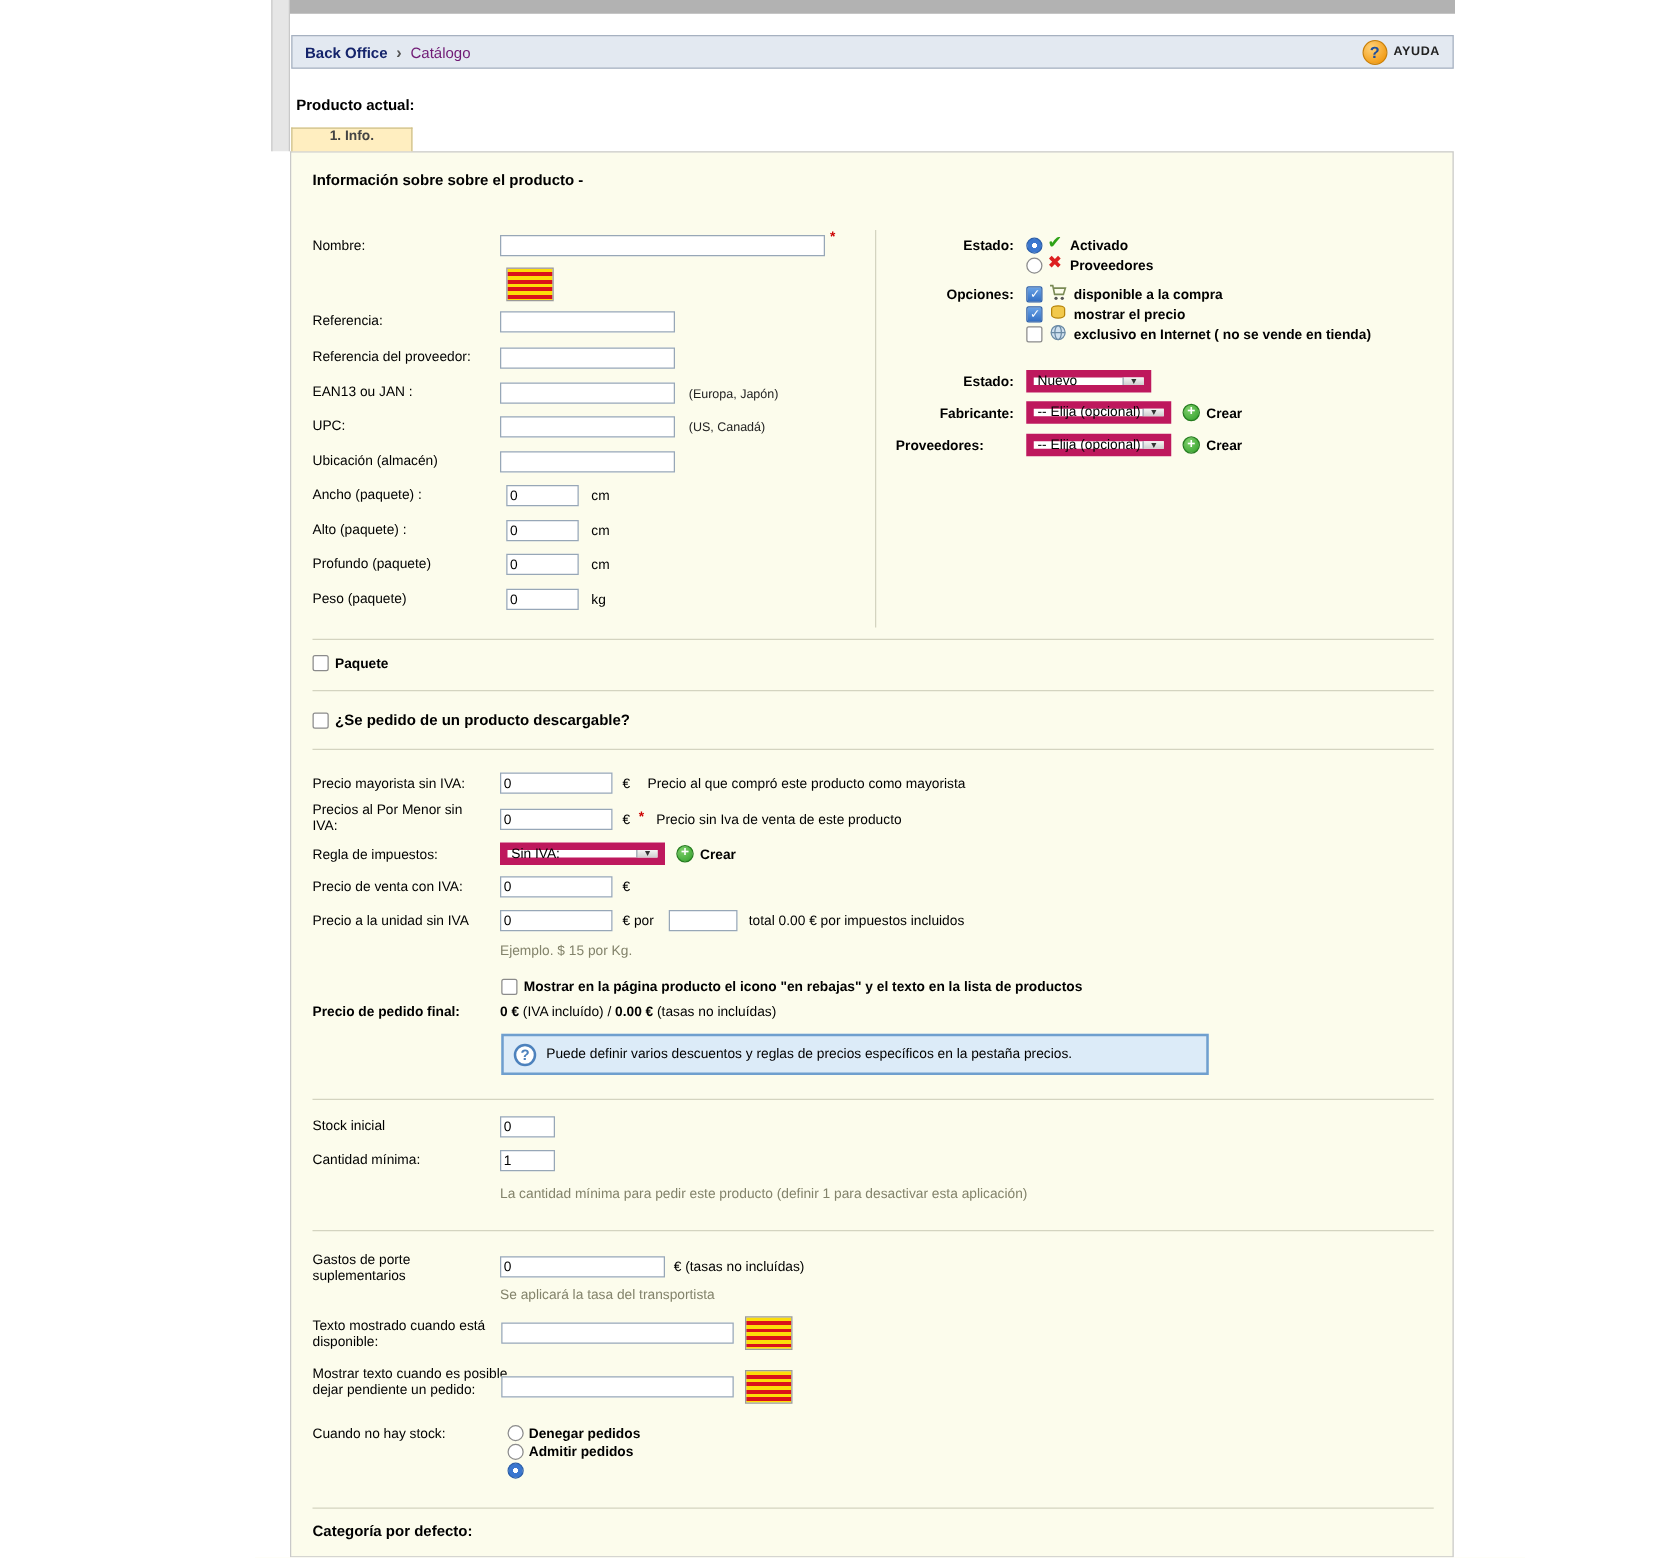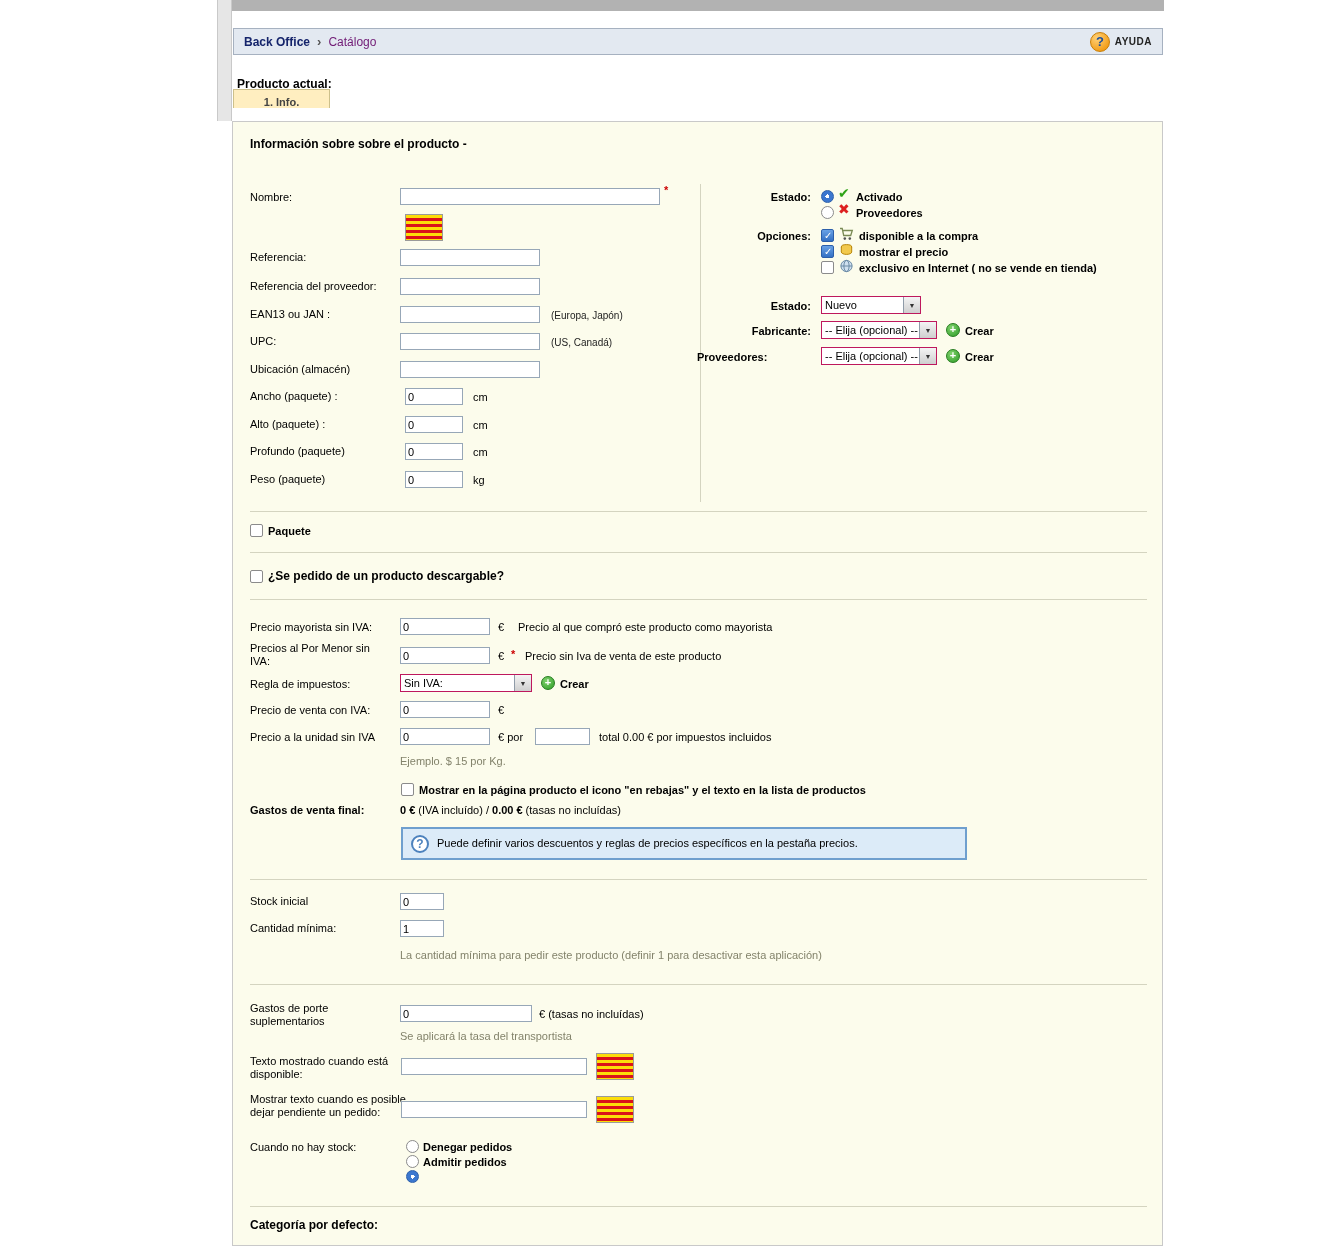--- a/index.html
+++ b/index.html
@@ -9,41 +9,41 @@
   .topstrip{position:absolute;left:232px;top:0;width:932px;height:11px;background:#b2b2b2}
   .leftstrip{position:absolute;left:217px;top:0;width:15px;height:121px;background:#e6e6e6;border-left:1px solid #c9c9c9;border-right:1px solid #c9c9c9;box-sizing:border-box}
   .breadcrumb{position:absolute;left:233px;top:28px;width:930px;height:27px;background:#e3e9f1;border:1px solid #a6b1c0;display:flex;align-items:center;padding:0 10px;box-sizing:border-box}
   .bc-root{font-weight:bold;font-size:12px;color:#15246b;cursor:pointer}
   .bc-sep{margin:0 7px;color:#555;font-weight:bold;font-size:13px}
   .bc-section{font-size:12px;color:#701a75;cursor:pointer}
   .bc-right{margin-left:auto;display:flex;align-items:center;gap:5px;cursor:pointer}
   .help-icon{width:20px;height:20px;border-radius:50%;background:radial-gradient(circle at 35% 30%,#ffd27a,#f29d18 75%);border:1px solid #c97f07;color:#1d4f9e;font-weight:bold;font-size:13px;display:flex;align-items:center;justify-content:center;box-sizing:border-box}
   .help-lbl{font-weight:bold;font-size:10px;color:#222;letter-spacing:.5px}
   .prod-lbl{position:absolute;left:237px;top:77px;font-weight:bold;font-size:12px}
-  .tab{position:absolute;left:233px;top:89px;width:97px;height:19px;background:#ffeec0;border:1px solid #cdc08b;border-bottom:none;display:flex;align-items:flex-end;justify-content:center;font-weight:bold;font-size:11px;color:#444;cursor:pointer;z-index:2;box-sizing:border-box}
+  .tab{position:absolute;left:233px;top:102px;width:97px;height:19px;background:#ffeec0;border:1px solid #cdc08b;border-bottom:none;display:flex;align-items:flex-start;justify-content:center;font-weight:bold;font-size:11px;color:#444;cursor:pointer;z-index:2;box-sizing:border-box}
   .panel{position:absolute;left:232px;top:121px;width:931px;height:1125px;background:#fcfcec;border:1px solid #c9c9c9;box-sizing:border-box}
   .title{font-weight:bold;font-size:12px}
   .lbl{font-size:11px;line-height:13px}
   .b{font-weight:bold}
   .i{font-style:italic}
   .txt{position:absolute;height:17px;border:1px solid #97a7b7;background:#fff;font-family:inherit;font-size:11px;padding:0 2px;box-sizing:border-box}
   .req{color:#c00;font-weight:bold}
   .hint10{font-size:10px;color:#222}
   .gray{color:#83836b;font-size:11px}
   .vdiv{position:absolute;width:1px;background:#d4d4c0}
   .hr{position:absolute;height:1px;background:#d4d4c0;width:897px}
   .flag{position:absolute;width:38px;height:27px;border:1px solid #9a9a9a;background:repeating-linear-gradient(180deg,#fcdd09 0 3px,#da121a 3px 6px);box-sizing:border-box;cursor:pointer}
   .radio{position:absolute;width:13px;height:13px;border-radius:50%;border:1px solid #8b8b8b;background:#fff;box-sizing:border-box;cursor:pointer}
   .radio.sel{background:radial-gradient(circle,#fff 0 2px,#3b77cf 2px);border-color:#2c5faa}
   .cb{position:absolute;width:13px;height:13px;border:1px solid #8b8b8b;border-radius:2px;background:#fff;box-sizing:border-box;cursor:pointer}
   .cb.checked{background:linear-gradient(#69a2e6,#3470c4);border-color:#2c5faa}
   .cb.checked::after{content:"✓";color:#fff;font-size:10px;font-weight:bold;position:absolute;left:2px;top:0px}
   .okico{position:absolute;color:#2fa317;font-weight:bold;font-size:14px}
   .xico{position:absolute;color:#dd2020;font-weight:bold;font-size:14px}
-  .select{position:absolute;height:18px;border:1px solid #be185d;background:#fff;display:flex;align-items:center;box-sizing:border-box;cursor:pointer}
+  .select{position:absolute;height:18px;border:6px solid #be185d;background:#fff;display:flex;align-items:center;box-sizing:border-box;cursor:pointer}
   .sval{flex:1;padding:0 3px;font-size:11px;white-space:nowrap;overflow:hidden}
   .sbtn{width:16px;align-self:stretch;background:linear-gradient(#f4f4f4,#cfcfcf);border-left:1px solid #8f9ba8;display:flex;align-items:center;justify-content:center;font-size:7px;color:#333;flex:0 0 auto}
   .plus{position:absolute;width:14px;height:14px;border-radius:50%;background:radial-gradient(circle at 35% 30%,#7ed06b,#2f9e28);border:1px solid #257c1f;color:#fff;font-weight:bold;font-size:11px;line-height:11px;text-align:center;box-sizing:border-box;cursor:pointer}
   .crear{position:absolute;font-weight:bold;font-size:11px;cursor:pointer}
   .infobox{position:absolute;background:#dcebf8;border:2px solid #6f9fce;display:flex;align-items:center;padding:0 8px;gap:8px;box-sizing:border-box}
   .qico{width:18px;height:18px;border-radius:50%;border:2px solid #4d82bd;color:#4d82bd;font-weight:bold;font-size:12px;display:flex;align-items:center;justify-content:center;background:#fff;flex:0 0 auto;box-sizing:border-box}
   .smicon{position:absolute;width:15px;height:14px}
 </style>
 </head>
 <body>
@@ -152,21 +152,21 @@
     </div>
 
     <span class="abs lbl b" style="left:460px;top:203px;width:118px;text-align:right">Fabricante:</span>
     <div class="select" style="left:588px;top:199px;width:116px">
       <span class="sval">-- Elija (opcional) --</span>
       <span class="sbtn">▼</span>
     </div>
     <span class="plus" style="left:713px;top:201px">+</span>
     <span class="crear" style="left:732px;top:203px">Crear</span>
 
-    <span class="abs lbl b" style="left:464px;top:229px;width:118px;text-align:left">Proveedores:</span>
+    <span class="abs lbl b" style="left:436px;top:229px;width:118px;text-align:right">Proveedores:</span>
     <div class="select" style="left:588px;top:225px;width:116px">
       <span class="sval">-- Elija (opcional) --</span>
       <span class="sbtn">▼</span>
     </div>
     <span class="plus" style="left:713px;top:227px">+</span>
     <span class="crear" style="left:732px;top:229px">Crear</span>
 
     <div class="hr" style="left:17px;top:389px"></div>
 
     <span class="cb" style="left:17px;top:402px"></span>
@@ -206,21 +206,21 @@
     <input class="txt" style="left: 167px; top: 606px; width: 90px;" value="0">
     <span class="abs lbl" style="left:265px;top:609px">€ por</span>
     <input class="txt" style="left: 302px; top: 606px; width: 55px;" value="">
     <span class="abs lbl" style="left:366px;top:609px">total 0.00 € por impuestos incluidos</span>
 
     <span class="abs gray" style="left:167px;top:633px">Ejemplo. $ 15 por Kg.</span>
 
     <span class="cb" style="left:168px;top:661px"></span>
     <span class="abs lbl b" style="left:186px;top:662px">Mostrar en la página producto el icono "en rebajas" y el texto en la lista de productos</span>
 
-    <span class="abs lbl b" style="left:17px;top:682px">Gastos de venta final:</span>
+    <span class="abs lbl b" style="left:17px;top:682px">Precio de pedido final:</span>
     <span class="abs lbl" style="left:167px;top:682px">
       <span class="b" style="margin-right:3px">0 €</span><span style="margin-right:3px">(IVA incluído) /</span><span class="b" style="margin-right:3px">0.00 €</span><span>(tasas no incluídas)</span>
     </span>
 
     <div class="infobox" style="left:168px;top:705px;width:566px;height:33px">
       <span class="qico">?</span>
       <span class="lbl">Puede definir varios descuentos y reglas de precios específicos en la pestaña precios.</span>
     </div>
 
     <div class="hr" style="left:17px;top:757px"></div>

